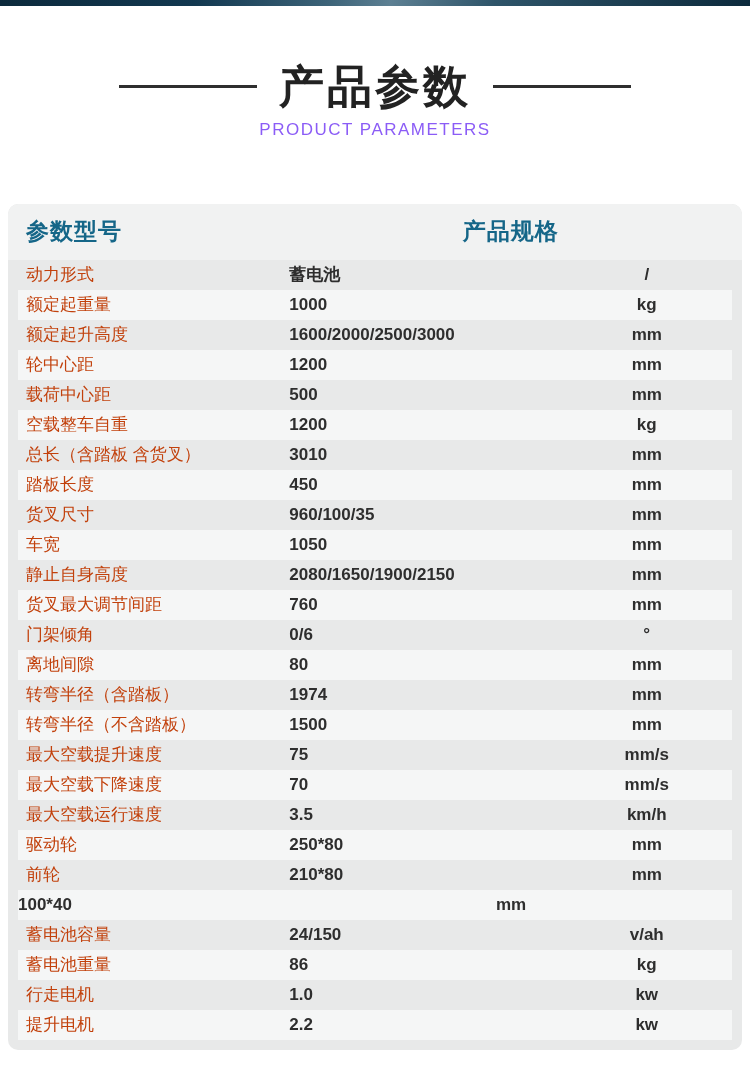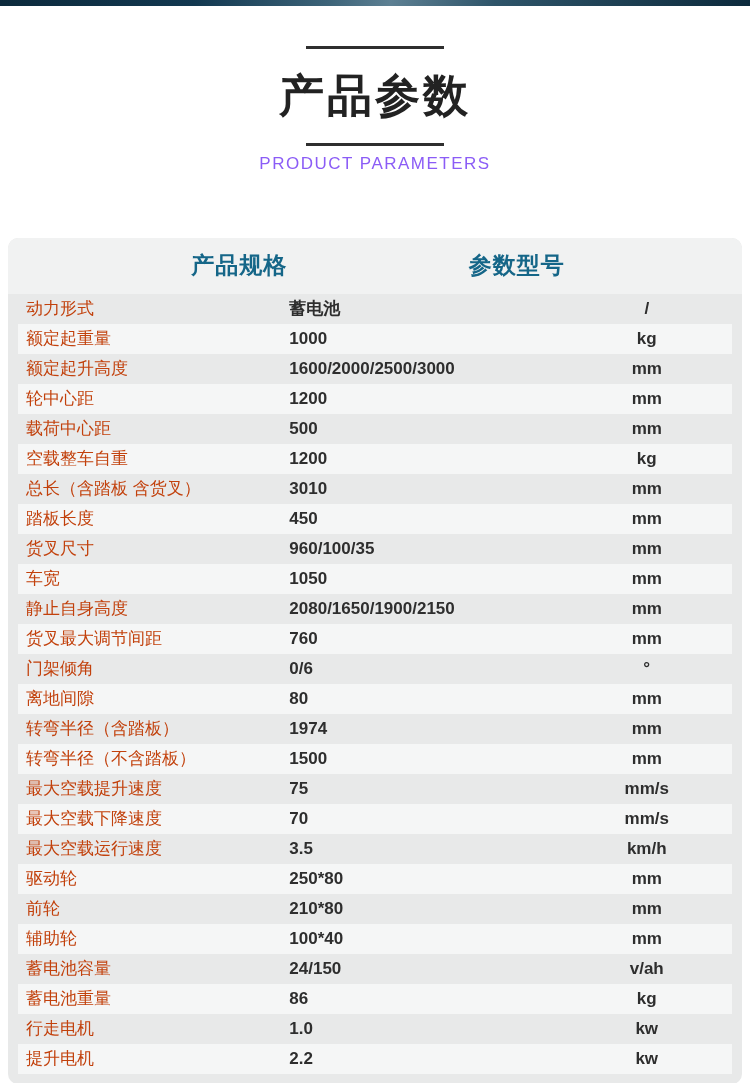--- a/index.html
+++ b/index.html
@@ -6,22 +6,22 @@
   body{
     width:750px;height:1083px;background:#ffffff;overflow:hidden;
     font-family:"Liberation Sans","DejaVu Sans",sans-serif;
     -webkit-font-smoothing:antialiased;
   }
   .top-bar{
     width:750px;height:6px;
     background:linear-gradient(100deg,#0c2a3c 0%,#123850 26%,#3d6479 44%,#5d8093 52%,#2e5469 66%,#0c2a3c 100%);
   }
   .title-block{
-    margin-top:40px;
-    display:flex;align-items:center;justify-content:center;gap:22px;flex-direction:column;
+    margin-top:56px;
+    display:flex;align-items:center;justify-content:center;gap:22px;
   }
   .title-line{width:138px;height:3px;background:#2f2f2f;}
   .title-zh{
     font-size:45px;font-weight:900;color:#222222;letter-spacing:3px;
     line-height:1.1;margin:0;white-space:nowrap;
   }
   .subtitle{
     margin-top:8px;text-align:center;
     font-size:17px;letter-spacing:1.5px;color:#8b5cf6;font-weight:500;
   }
@@ -60,22 +60,22 @@
 
 <div class="title-block">
   <span class="title-line"></span>
   <h1 class="title-zh">产品参数</h1>
   <span class="title-line"></span>
 </div>
 <div class="subtitle">PRODUCT PARAMETERS</div>
 
 <div class="spec-table">
   <div class="thead">
+    <div class="th th-label">参数型号</div>
     <div class="th th-spec">产品规格</div>
-    <div class="th th-label">参数型号</div>
   </div>
   <div class="tbody" id="rows">
   <div class="row">
     <div class="c-label">动力形式</div>
     <div class="c-value">蓄电池</div>
     <div class="c-unit">/</div>
   </div>
 
   <div class="row">
     <div class="c-label">额定起重量</div>
@@ -191,21 +191,20 @@
     <div class="c-unit">mm</div>
   </div>
 
   <div class="row">
     <div class="c-label">前轮</div>
     <div class="c-value">210*80</div>
     <div class="c-unit">mm</div>
   </div>
 
   <div class="row">
-    <div class="c-label">辅助轮</div>
     <div class="c-value">100*40</div>
     <div class="c-unit">mm</div>
   </div>
 
   <div class="row">
     <div class="c-label">蓄电池容量</div>
     <div class="c-value">24/150</div>
     <div class="c-unit">v/ah</div>
   </div>
 

